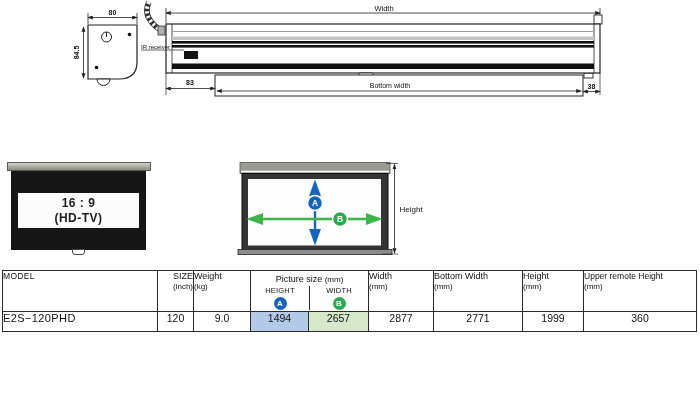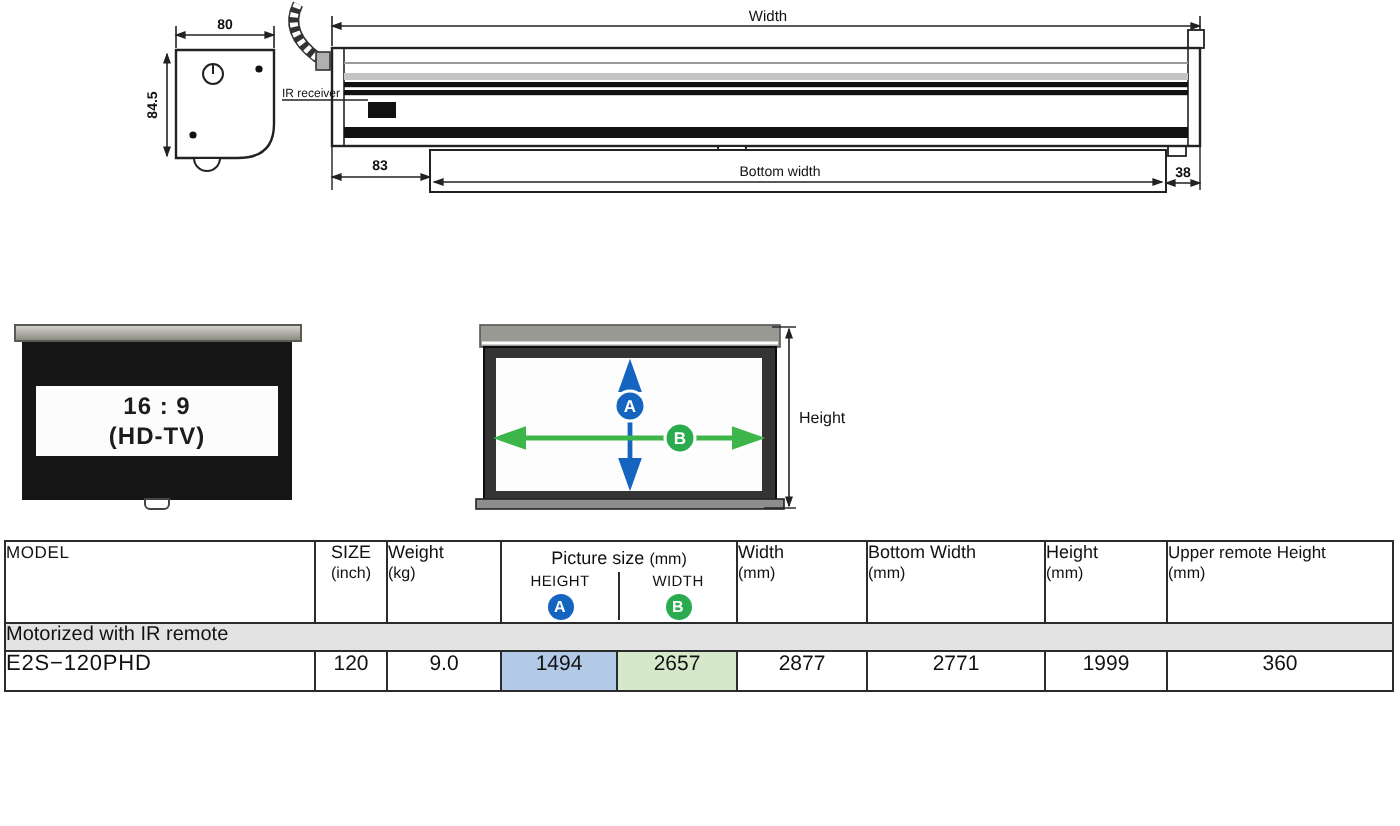--- a/index.html
+++ b/index.html
@@ -23,21 +23,21 @@
   .measure{position:absolute;left:230px;top:155px}
   .measure text{fill:#111}
 
   
   .spec{position:absolute;left:2px;top:270px;width:694px;border-collapse:collapse;table-layout:fixed}
   .spec td{border:1px solid #2b2b2b;padding:0;vertical-align:top;color:#111}
   .hd{padding:3px 4px 0;height:40px;box-sizing:content-box}
   .h-main{font-size:9px;white-space:nowrap}
   .h-model{font-size:8.5px;letter-spacing:.3px}
   .h-unit{font-size:8px;margin-top:1px}
-  .c-center{text-align:center}
+  .c-center{text-align:right}
   .ps-cell{padding:0}
   .ps-title{text-align:center;font-size:9px;padding-top:3px;white-space:nowrap}
   .unit-inline{font-size:8px}
   .ps-sub{display:flex;margin-top:2px}
   .ps-col{flex:1;text-align:center;font-size:7.5px;letter-spacing:.2px}
   .ps-col2{border-left:1px solid #2b2b2b}
   .badge{display:inline-block;width:13px;height:13px;border-radius:50%;color:#fff;font-size:8px;font-weight:bold;
          line-height:13px;text-align:center;margin-top:2px}
   .badge-a{background:var(--accent-blue,#1565c0)}
   .badge-b{background:var(--accent-green,#2aab4d)}
@@ -228,23 +228,20 @@
         <td class="hd">
           <div class="h-main">Height</div>
           <div class="h-unit">(mm)</div>
         </td>
         <td class="hd">
           <div class="h-main" style="font-size:8.5px">Upper remote Height</div>
           <div class="h-unit">(mm)</div>
         </td>
       </tr>
 
-      <tr>
-        <td class="sect" colspan="9">Motorized with IR remote</td>
-      </tr>
 
       <tr>
         <td class="data model">E2S−120PHD</td>
         <td class="data num">120</td>
         <td class="data num">9.0</td>
         <td class="data num bg-blue">1494</td>
         <td class="data num bg-green">2657</td>
         <td class="data num">2877</td>
         <td class="data num">2771</td>
         <td class="data num">1999</td>

